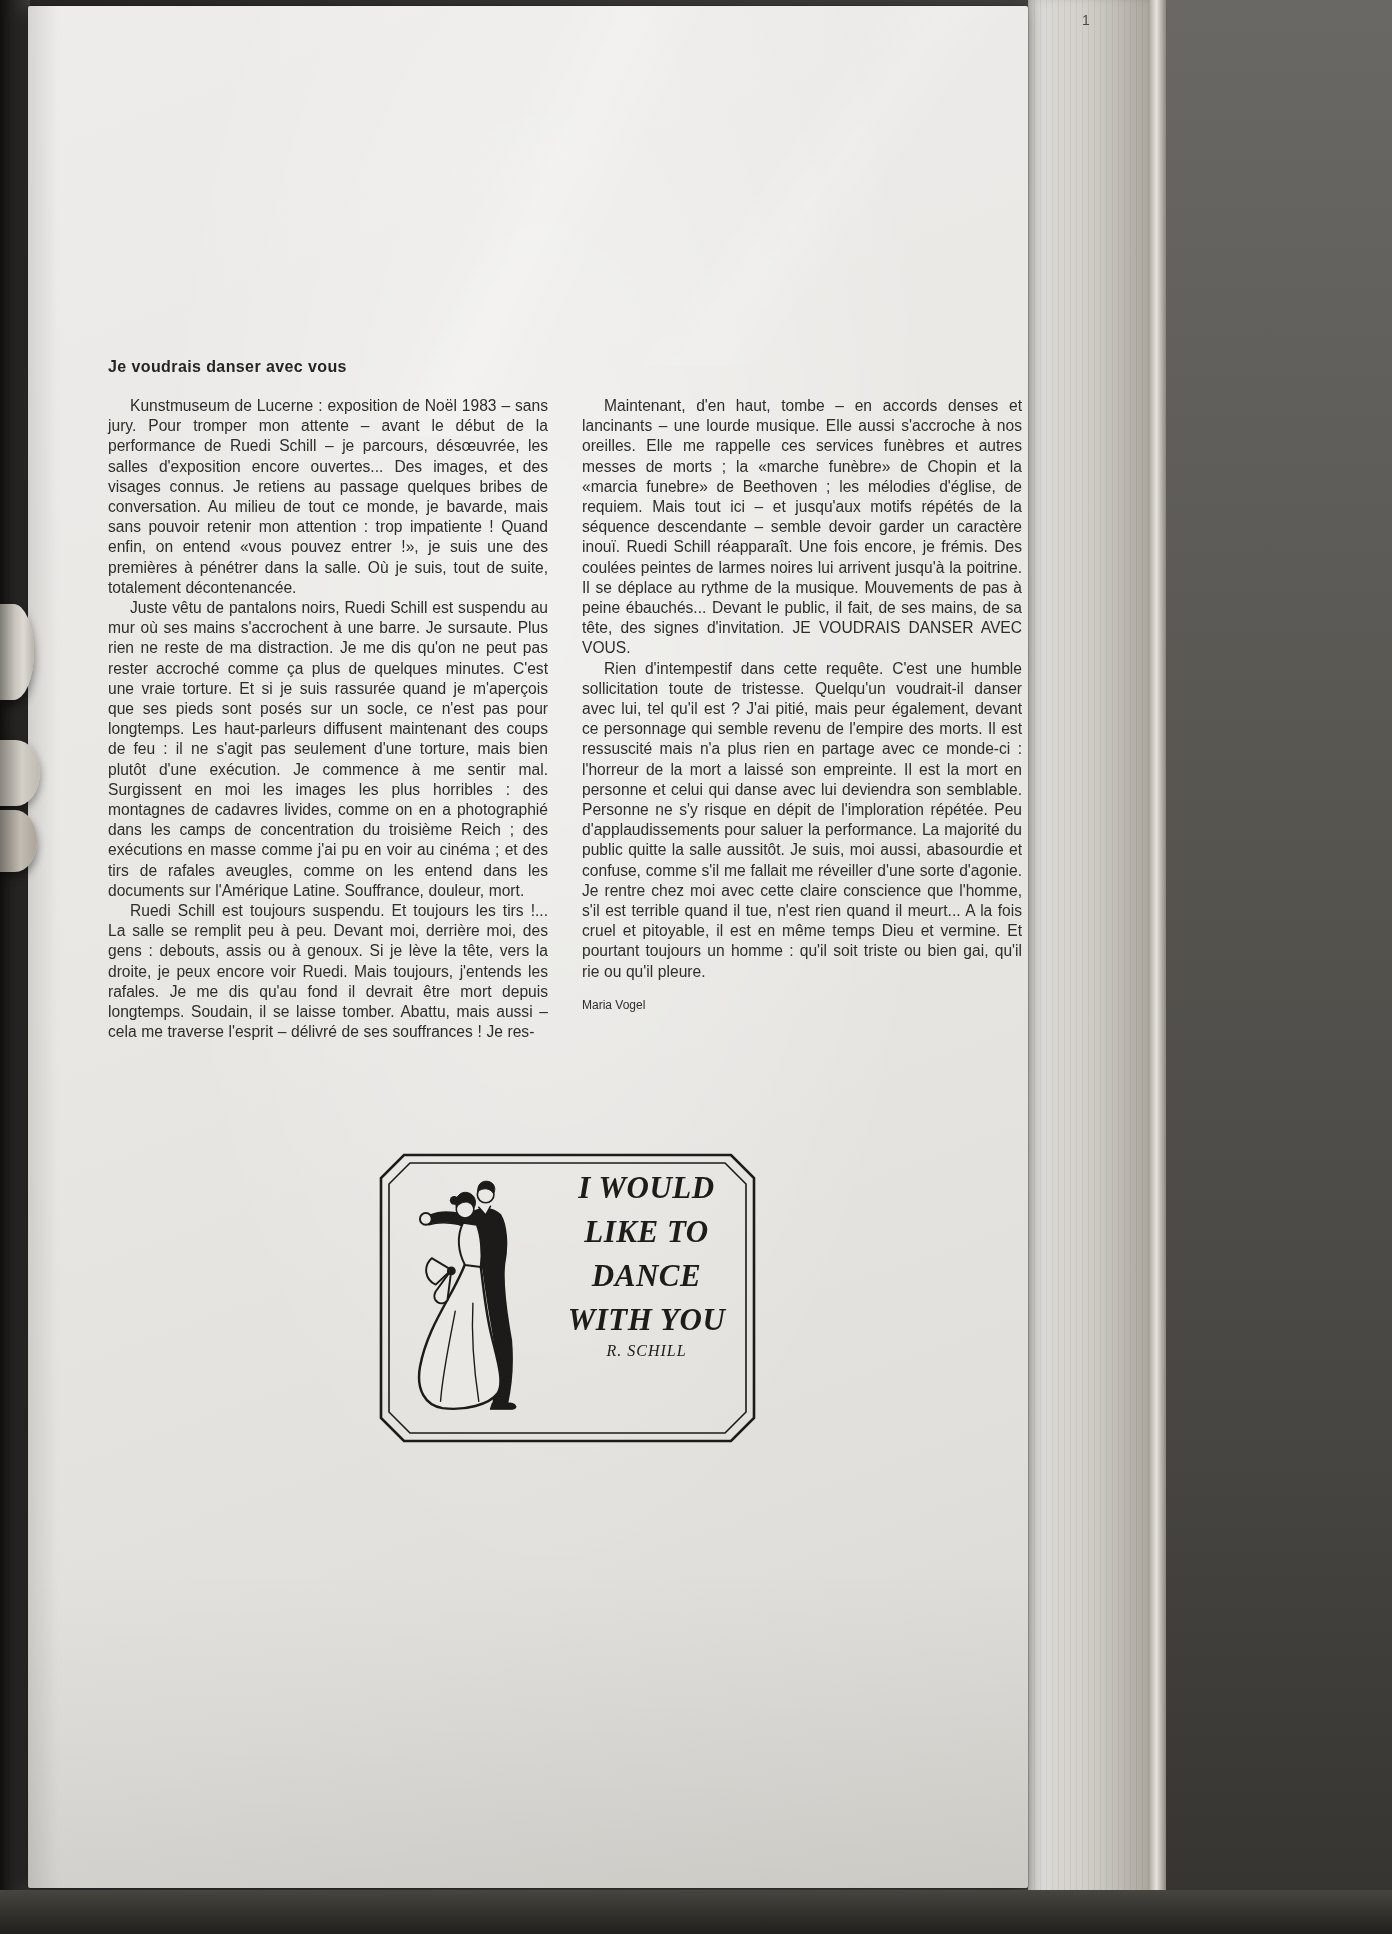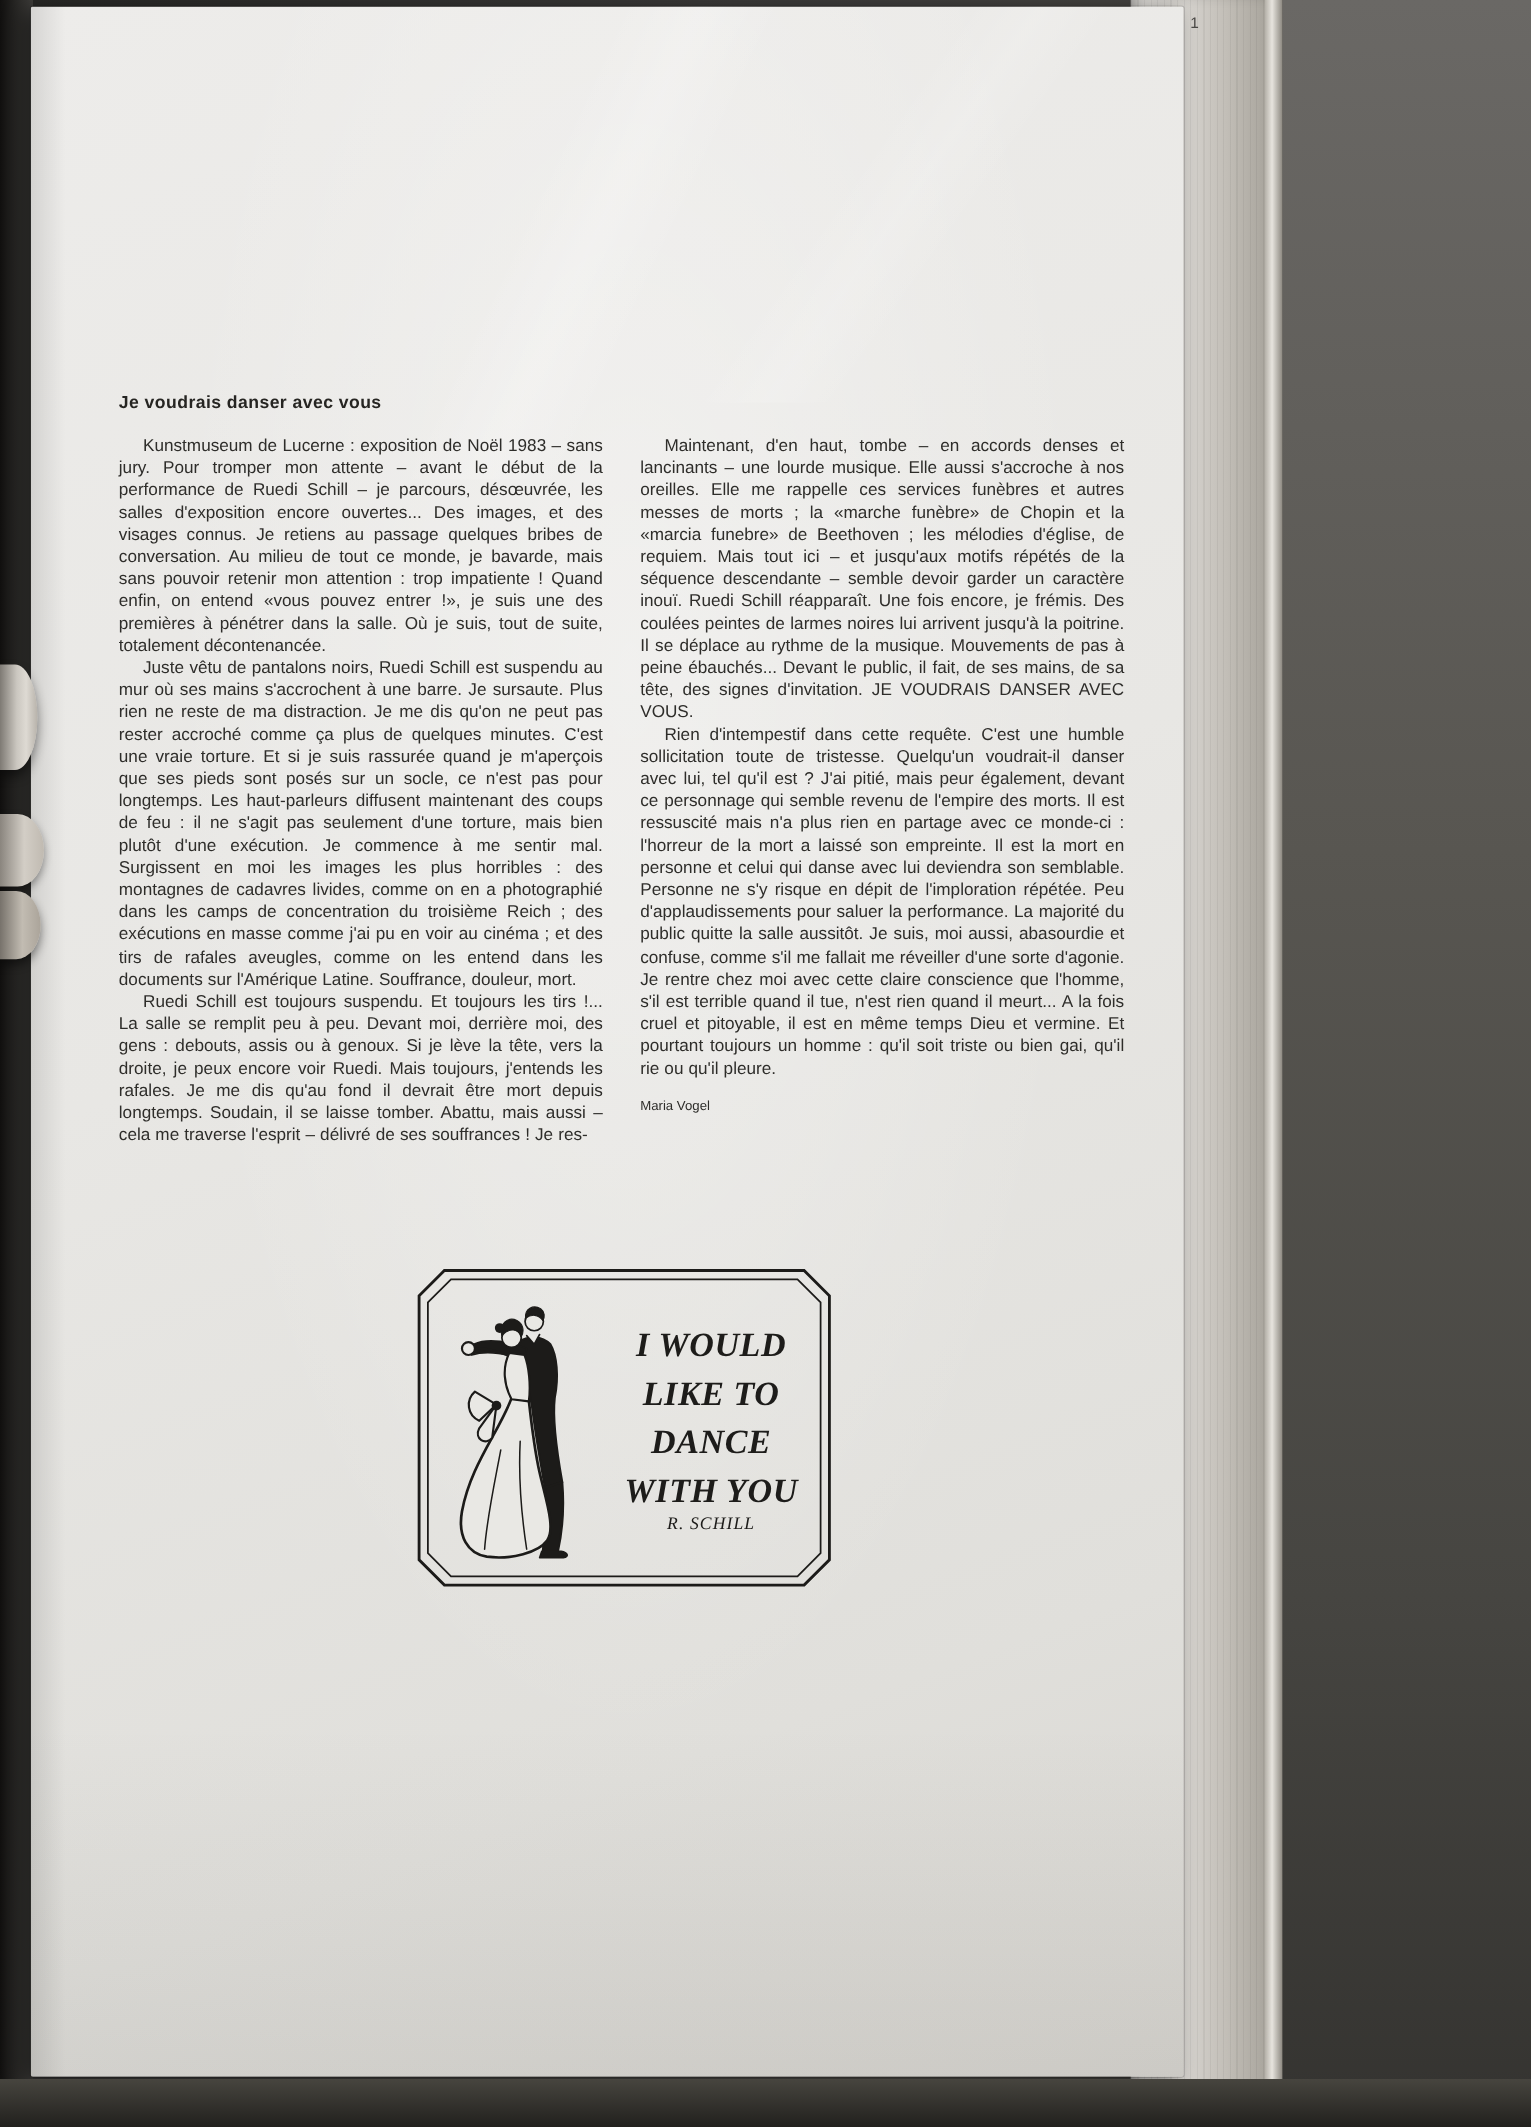--- a/index.html
+++ b/index.html
@@ -29,21 +29,21 @@
     font-size:14px;color:#4a4946;}
 
   
   .page{position:absolute;left:28px;top:6px;width:1000px;height:1882px;z-index:2;
     border-radius:2px;
     background:
       linear-gradient(90deg,rgba(0,0,0,0.10) 0,rgba(0,0,0,0) 3%),
       radial-gradient(ellipse at 52% 32%,rgba(255,255,255,0.35) 0%,rgba(255,255,255,0) 55%),
       linear-gradient(160deg,#edecea 0%,#e8e7e4 45%,#e0dfdb 80%,#d8d6d1 100%);
     box-shadow:-8px 4px 18px rgba(0,0,0,0.45),0 0 0 1px rgba(0,0,0,0.12);
-    color:#2c2b29;padding-left:48px;}
+    color:#2c2b29;}
   .streak1{position:absolute;left:230px;top:0;width:560px;height:430px;pointer-events:none;
     background:linear-gradient(115deg,rgba(255,255,255,0) 40%,rgba(255,255,255,0.20) 50%,rgba(255,255,255,0) 60%);}
   .streak2{position:absolute;left:560px;top:0;width:440px;height:360px;pointer-events:none;
     background:linear-gradient(125deg,rgba(255,255,255,0) 42%,rgba(255,255,255,0.14) 52%,rgba(255,255,255,0) 62%);}
   .shade-bl{position:absolute;left:0;bottom:0;width:100%;height:320px;pointer-events:none;
     background:linear-gradient(180deg,rgba(0,0,0,0),rgba(60,58,52,0.08));}
 
   
   .finger{position:absolute;left:0;z-index:6;border-radius:0 60% 60% 0 / 0 50% 50% 0;}
   .finger-1{top:604px;width:34px;height:96px;
@@ -63,21 +63,21 @@
   .col{width:446px;}
   .para{margin:0;font-size:15.6px;line-height:20.2px;text-align:justify;
     text-indent:22px;color:#2e2d2a;hyphens:auto;word-spacing:0.3px;}
   .para.no-indent{text-indent:0;}
   .signature{margin:16px 6px 0 0;font-size:12px;
     color:#2e2d2a;}
 
   
   .ad{position:absolute;left:350px;top:1146px;width:379px;height:292px;}
   .ad-frame{position:absolute;inset:0;}
-  .ad-content{position:absolute;inset:14px;display:flex;align-items:center;}
+  .ad-content{position:absolute;inset:14px;display:flex;align-items:flex-start;}
   .dancer-wrap{width:152px;display:flex;align-items:center;justify-content:center;}
   .ad-text{flex:1;display:flex;flex-direction:column;align-items:center;
     justify-content:center;padding-left:6px;}
   .ad-line{font-family:"Liberation Serif",serif;font-style:italic;font-weight:bold;
     font-size:31px;line-height:44px;letter-spacing:0.5px;color:#1d1c1a;white-space:nowrap;}
   .ad-credit{font-family:"Liberation Serif",serif;font-style:italic;
     font-weight:normal;font-size:16px;letter-spacing:1px;color:#1d1c1a;}
 </style>
 </head>
 <body>

